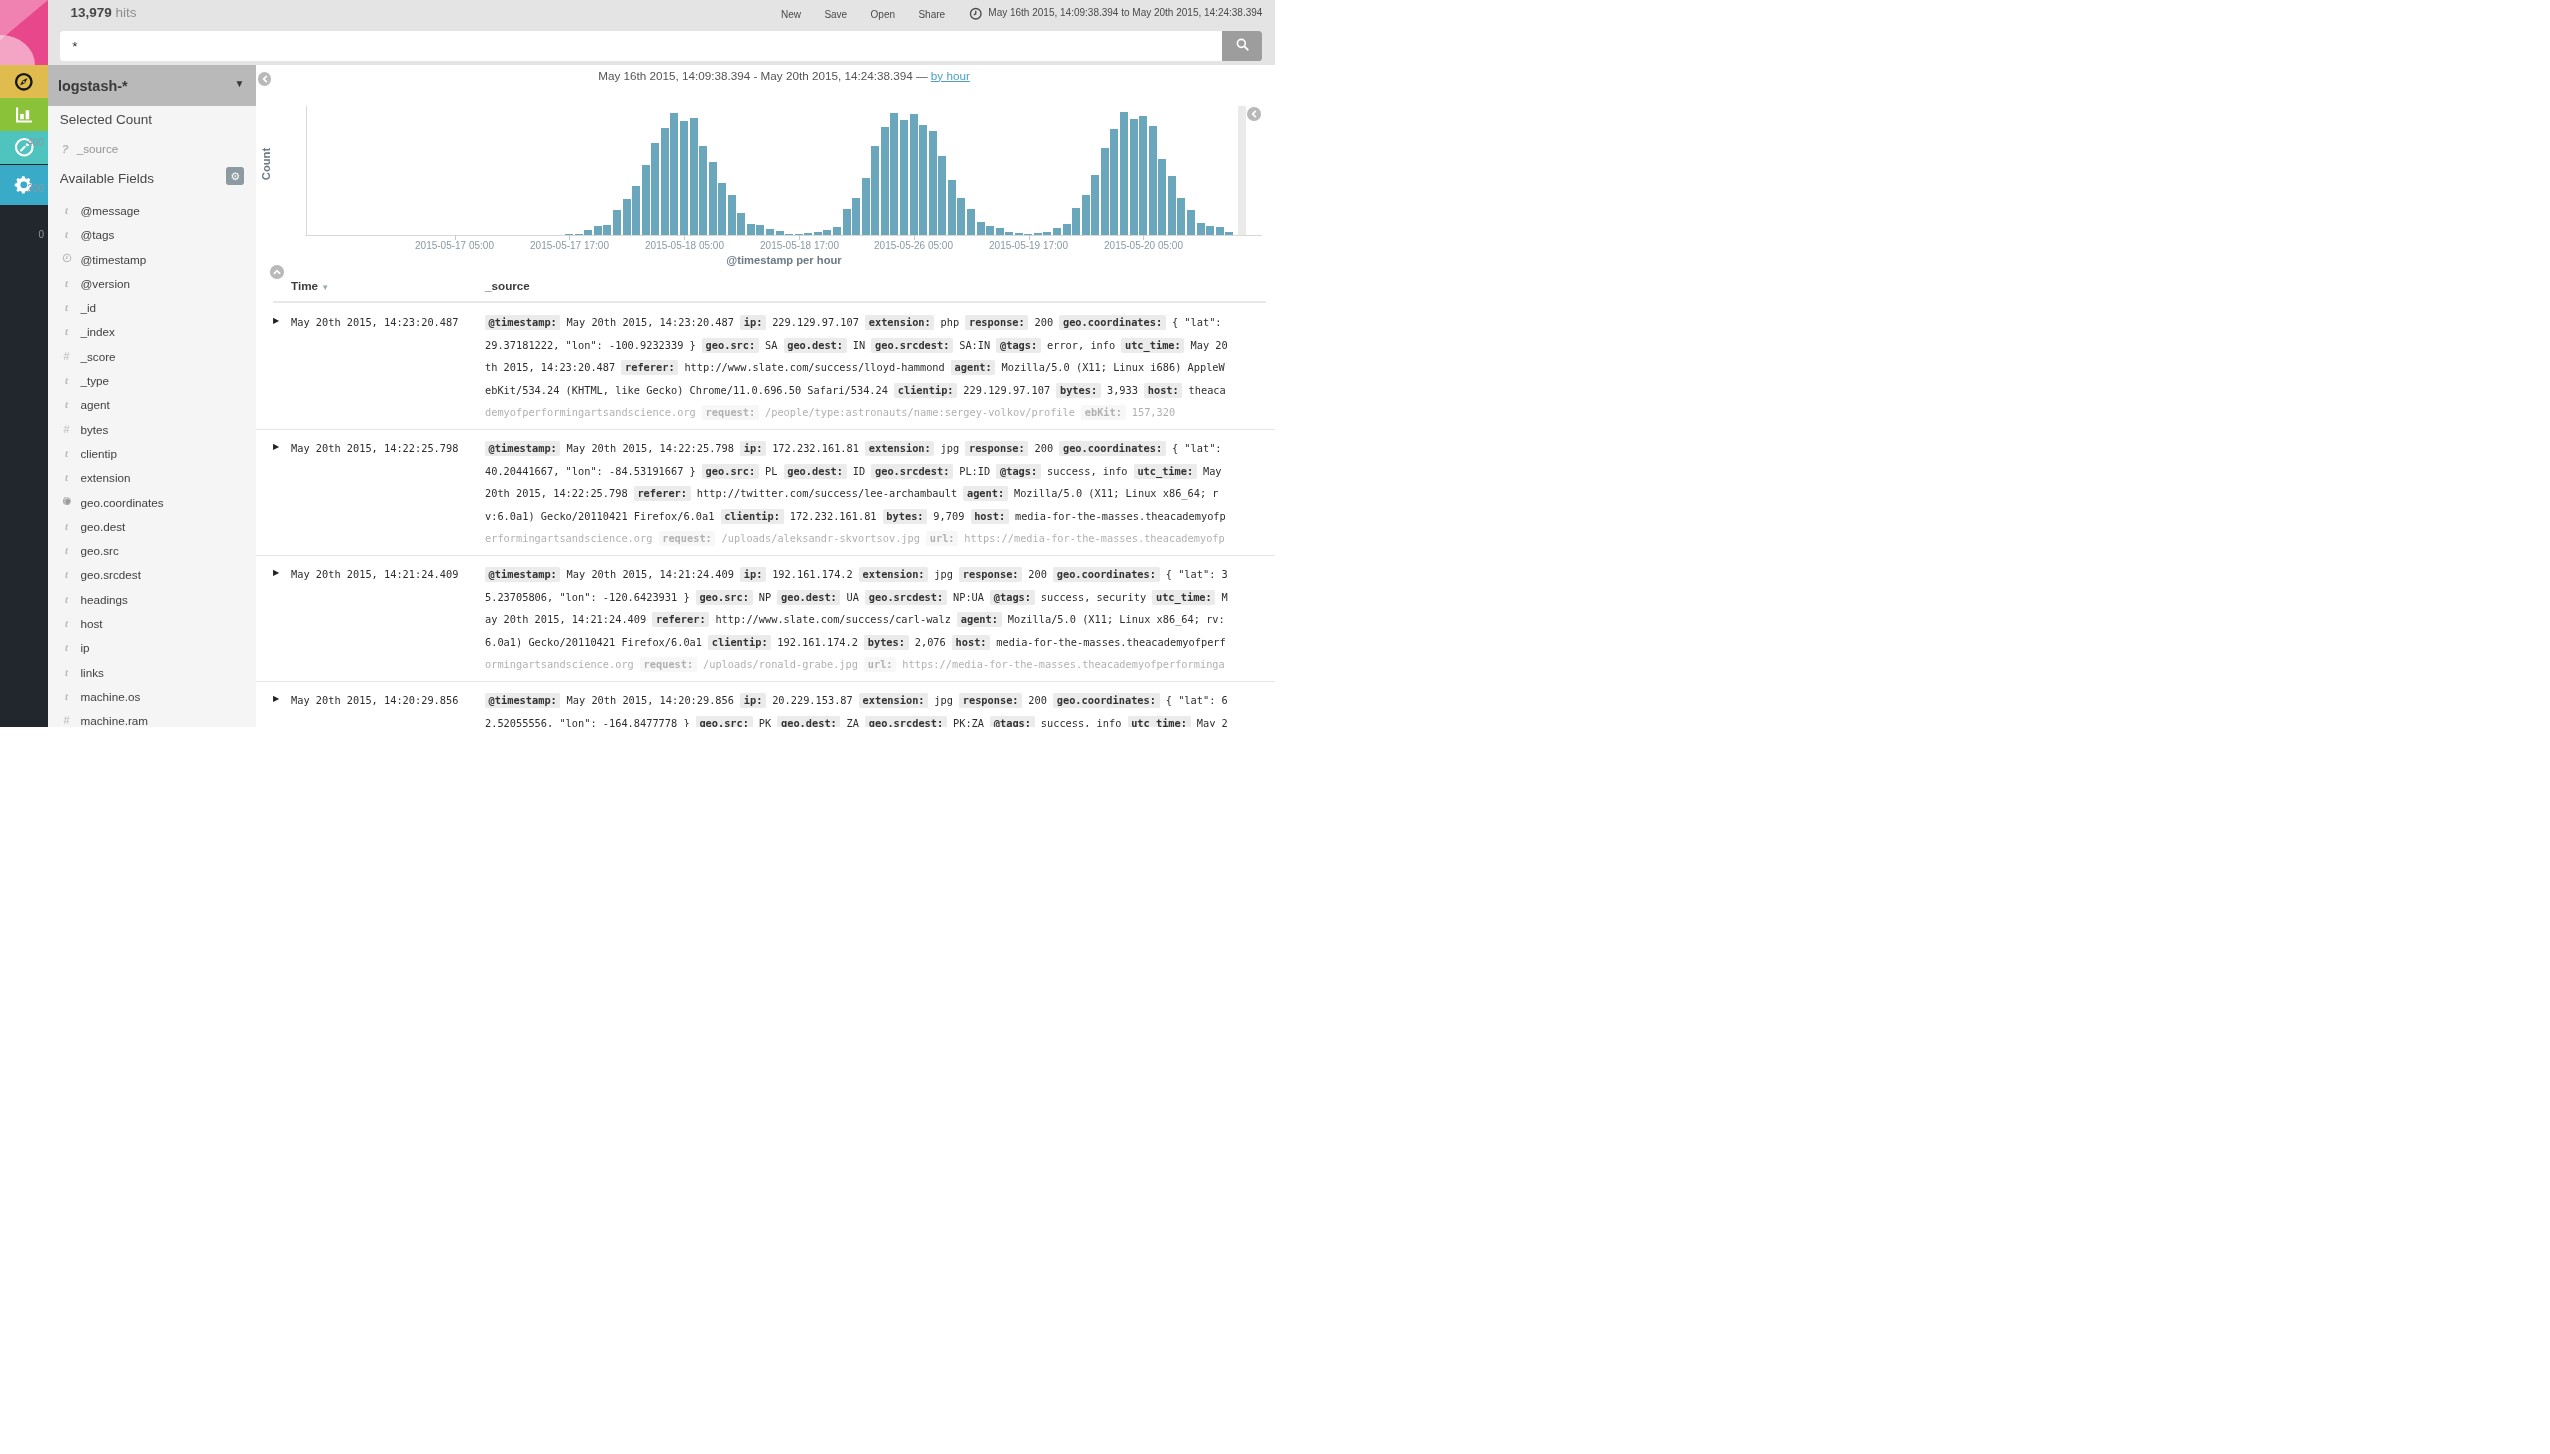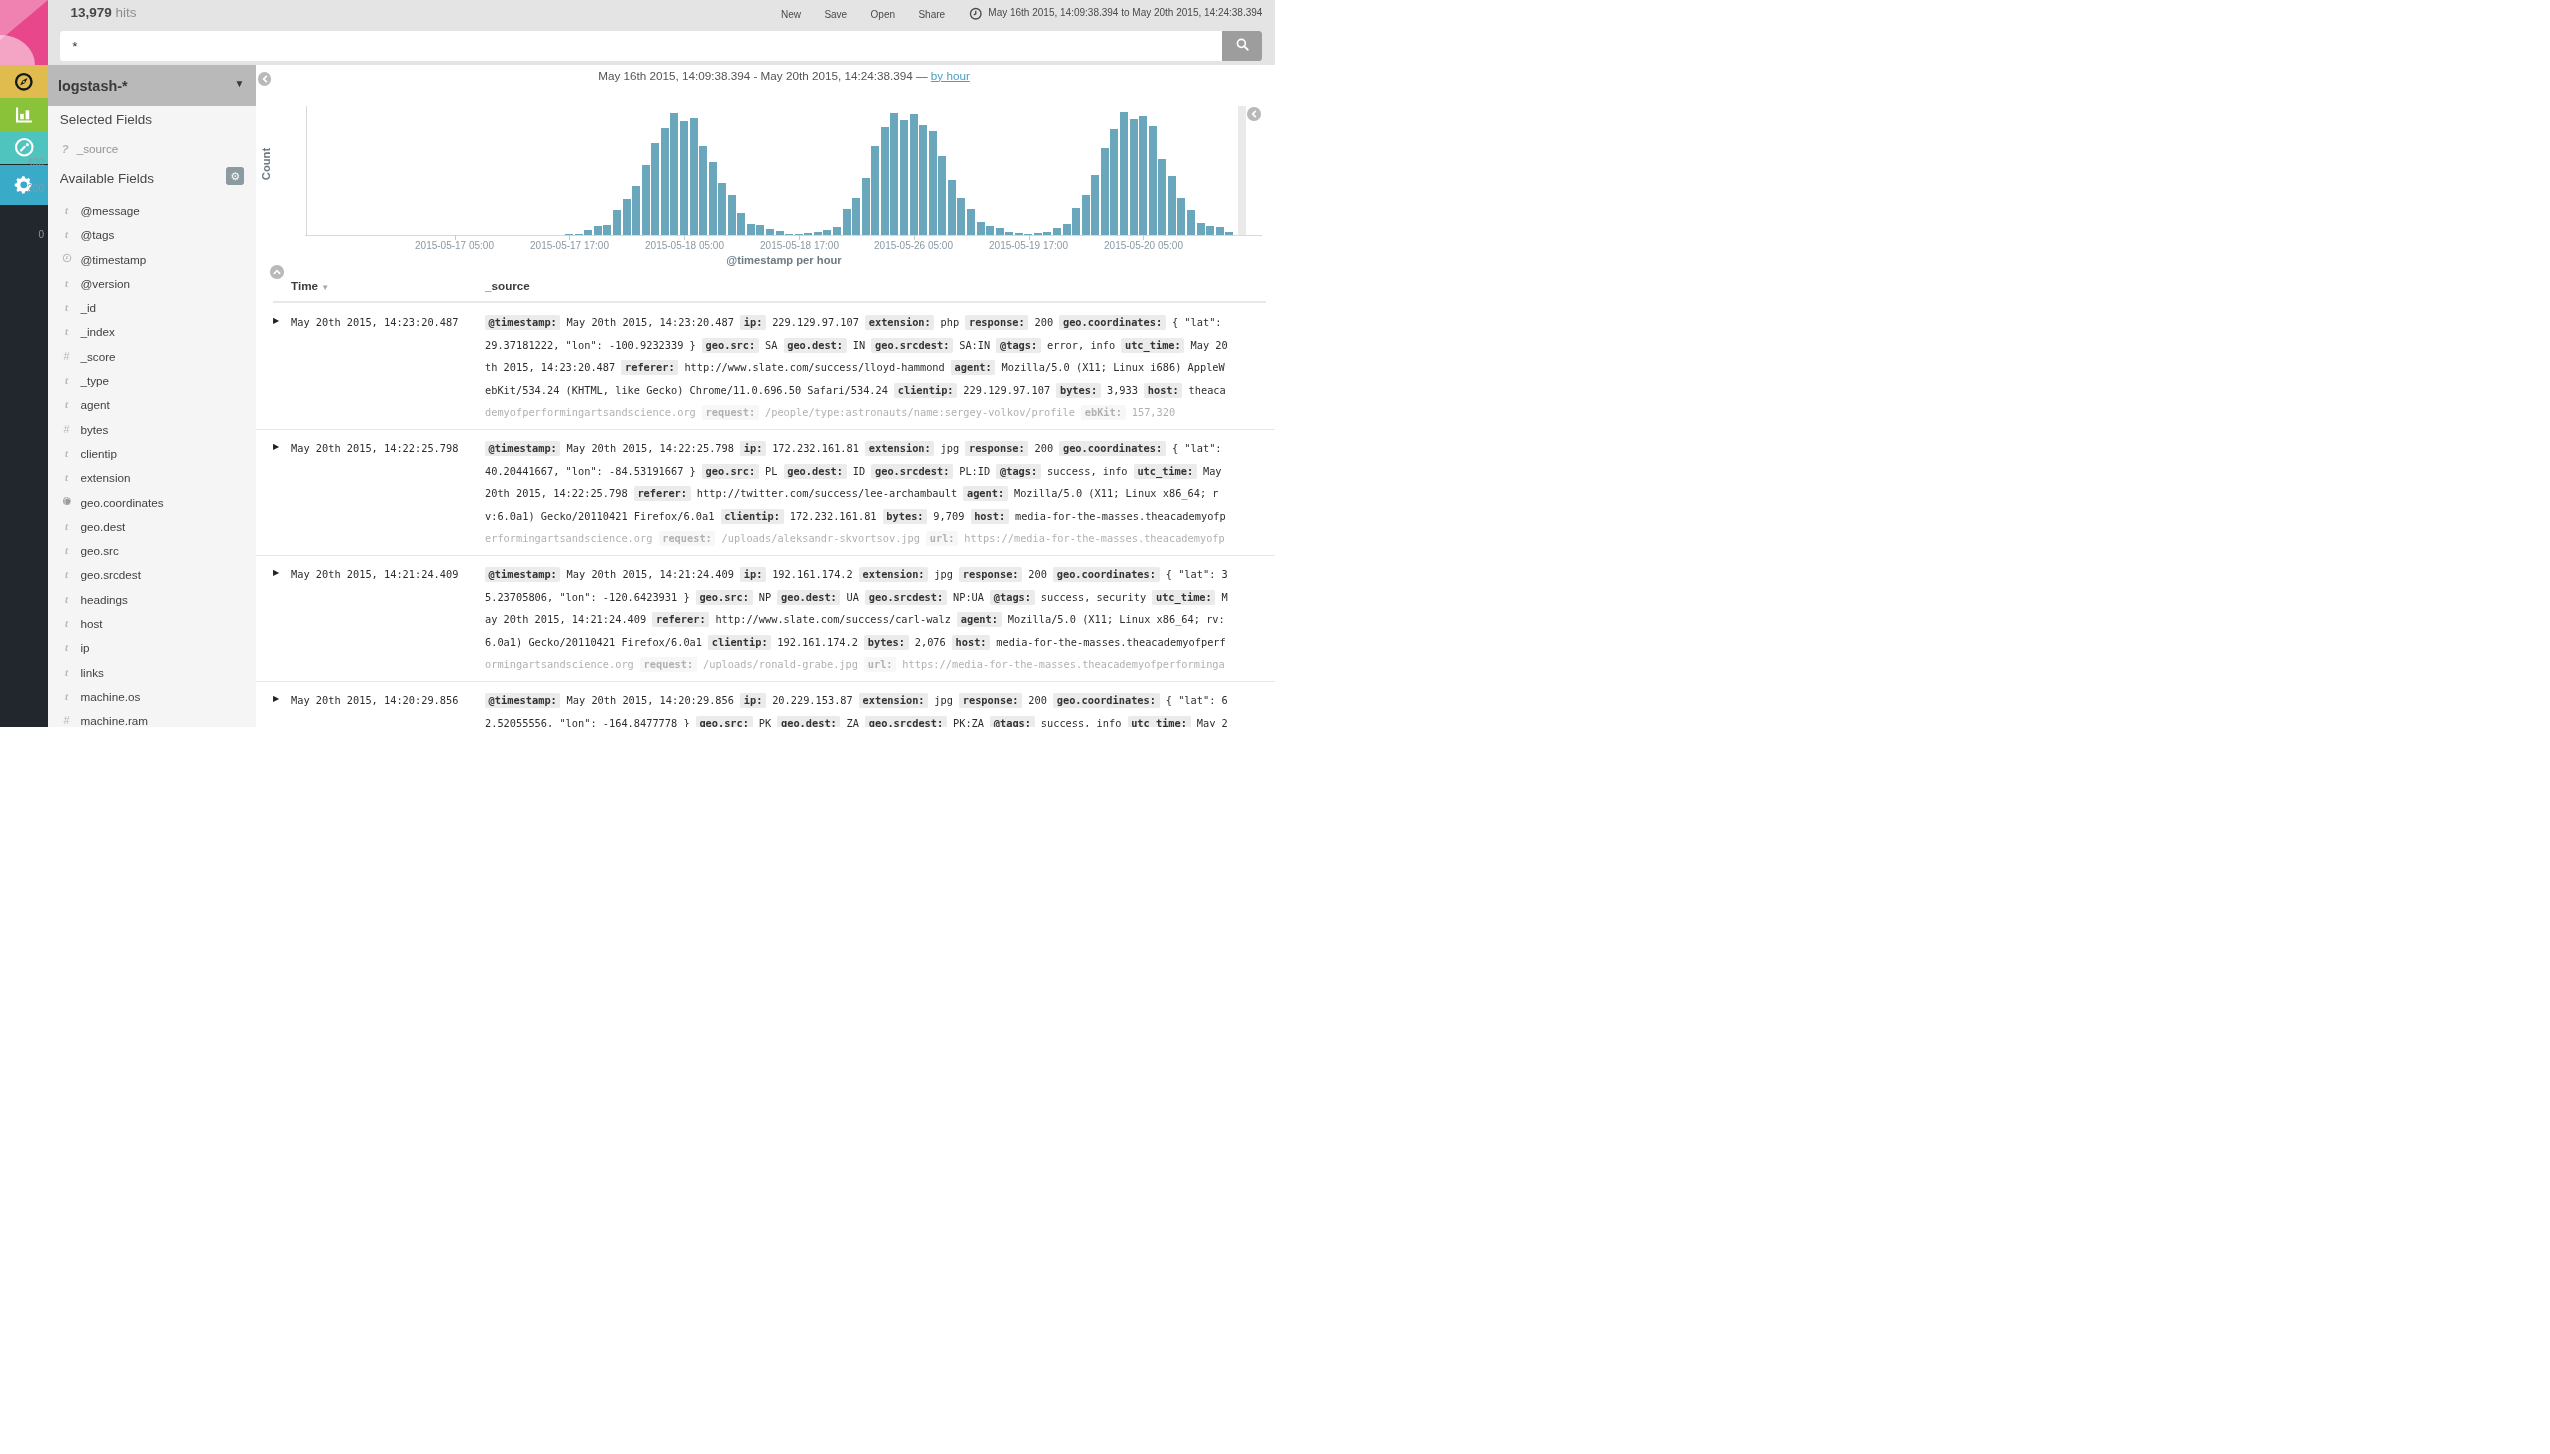--- a/index.html
+++ b/index.html
@@ -144,21 +144,21 @@
       </span>
     </button>
   </div>
 </div>
 
 <div id="sidebar">
   <div id="index-header">
     <span class="name">logstash-*</span>
     <span class="caret">▼</span>
   </div>
-  <div class="side-heading" id="selected-heading">Selected Fields</div>
+  <div class="side-heading" id="selected-heading">Selected Count</div>
   <div id="source-item">
     <span class="q">?</span>
     <span>_source</span>
   </div>
   <div class="side-heading" id="available-heading">Available Fields</div>
   <button id="fields-gear">⚙</button>
   <div id="field-list">
       <div class="field-item" style="top: 0px;">
         <span class="ficon"><i>t</i></span>
         <span>@message</span>
@@ -351,21 +351,21 @@
       <div class="bar" style="left: 871px; height: 37px;"></div>
       <div class="bar" style="left: 881px; height: 25px;"></div>
       <div class="bar" style="left: 891px; height: 12px;"></div>
       <div class="bar" style="left: 900px; height: 9.2px;"></div>
       <div class="bar" style="left: 910px; height: 8px;"></div>
       <div class="bar" style="left: 919px; height: 3.4px;"></div>
     </div>
   <div id="y-tick-labels">
       <div class="y-tick-label" style="top: 164px;">0</div>
       <div class="y-tick-label" style="top: 118px;">200</div>
-      <div class="y-tick-label" style="top: 72px; margin-top: 20px;">400</div>
+      <div class="y-tick-label" style="top: 72px;">400</div>
     </div>
   <div id="x-ticks">
       <div class="x-tick" style="left: 199px;"></div>
       <div class="x-tick-label" style="left: 140px;">2015-05-17 05:00</div>
       <div class="x-tick" style="left: 313px;"></div>
       <div class="x-tick-label" style="left: 255px;">2015-05-17 17:00</div>
       <div class="x-tick" style="left: 428px;"></div>
       <div class="x-tick-label" style="left: 370px;">2015-05-18 05:00</div>
       <div class="x-tick" style="left: 543px;"></div>
       <div class="x-tick-label" style="left: 485px;">2015-05-18 17:00</div>

